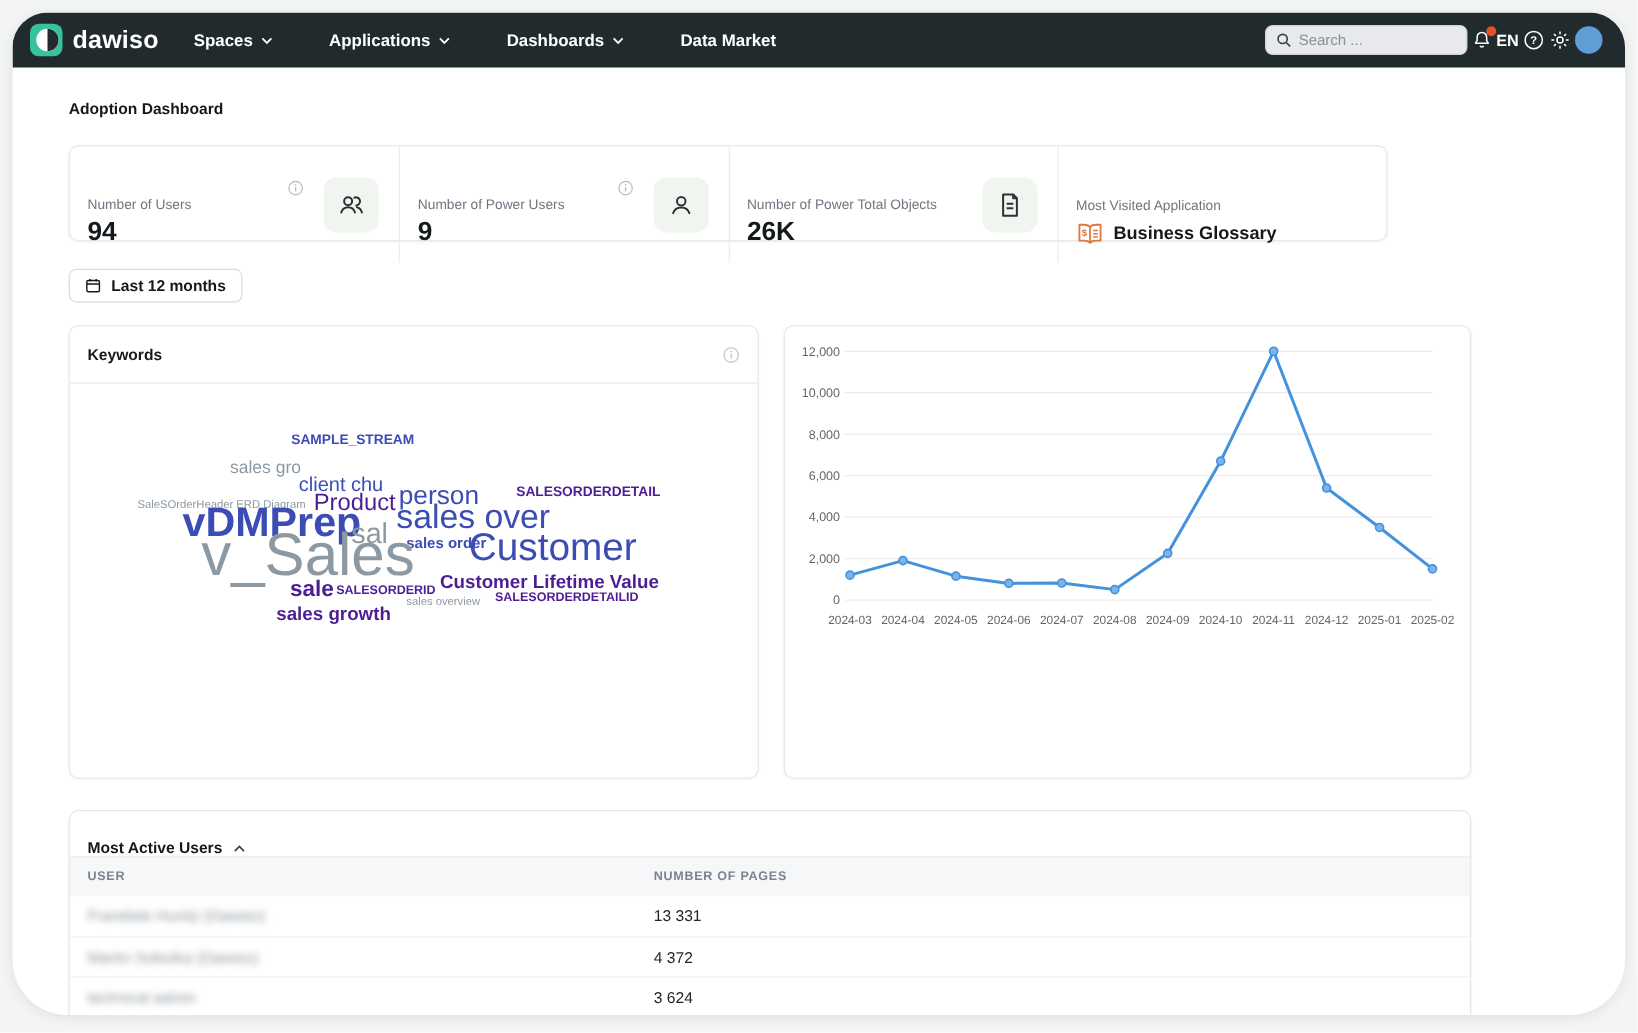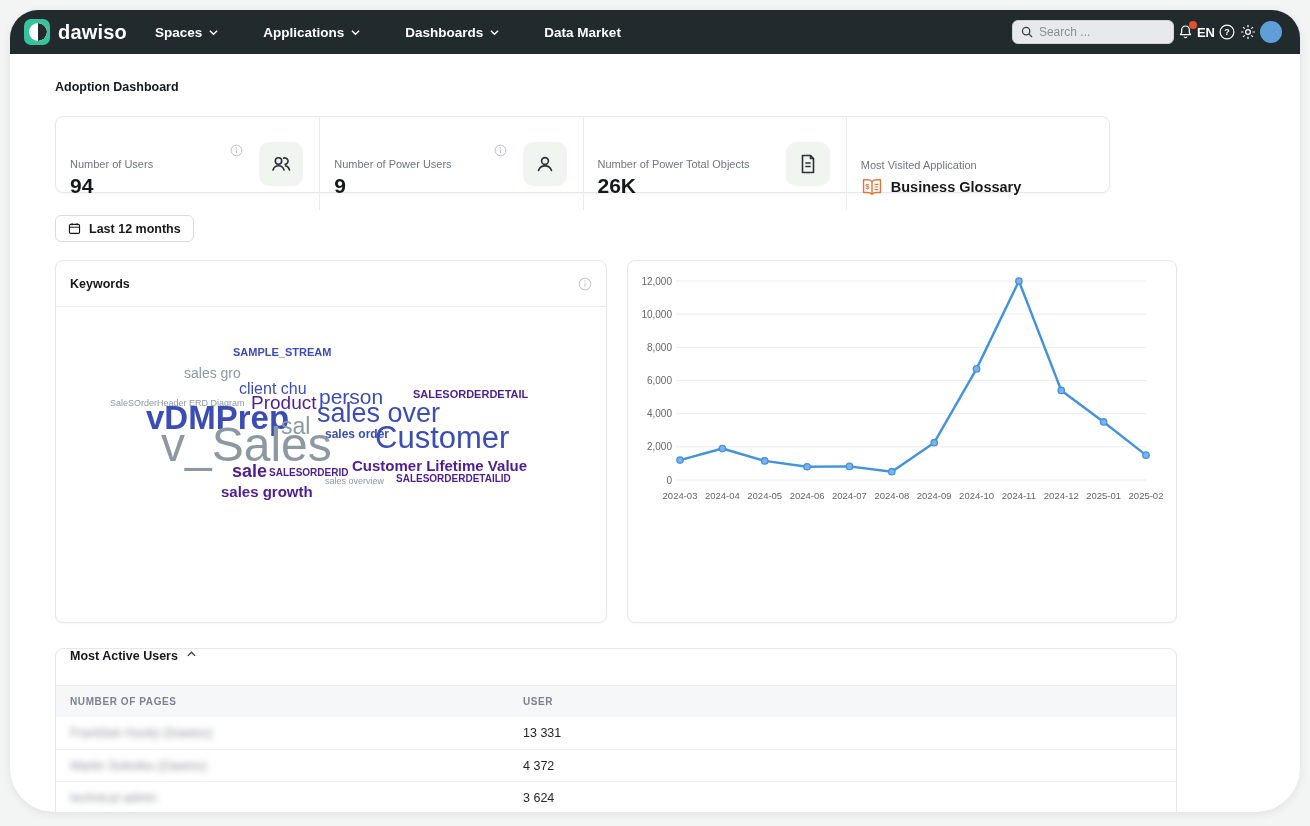--- a/index.html
+++ b/index.html
@@ -69,21 +69,21 @@
   .cloud { position:relative; width:100%; height:264px; overflow:hidden; }
   .cw { position:absolute; white-space:nowrap; line-height:1; cursor:pointer; }
   .cw.blue   { color:#3b4db5; }
   .cw.purple { color:#4c1d95; }
   .cw.gray   { color:#8c99a3; }
 
   .chart-wrap { padding-top:2px; }
 
   
   .table-card { margin-top:25px; width:1122px; }
-  .table-head { height:36px; display:flex; align-items:flex-start; gap:8px; padding:0 14px; }
+  .table-head { height:36px; display:flex; align-items:flex-end; gap:8px; padding:0 14px; }
   .table-title { font-size:12.5px; font-weight:bold; color:#15191c; }
   .col-head { height:32px; background:#f6f7f9; display:grid; grid-template-columns:453px 1fr; align-items:center;
               padding:0 14px; border-top:1px solid #ececee; }
   .col-label { font-size:10px; font-weight:bold; letter-spacing:.6px; color:#7d818f; }
   .trow { height:32px; display:grid; grid-template-columns:453px 1fr; align-items:center; padding:0 14px;
           border-top:1px solid #f1f2f4; cursor:pointer; }
   .trow:first-of-type { border-top:none; }
   .tuser { font-size:12.5px; color:#8e979e; filter:blur(3px); }
   .tpages { font-size:12.5px; color:#22262b; }
 </style>
@@ -354,22 +354,22 @@
     <div class="card table-card">
       <div class="table-head">
         <span class="table-title">Most Active Users</span>
         <span style="display:flex;cursor:pointer;">
           <svg width="11" height="11" viewBox="0 0 12 12">
               <polyline points="2,7.5 6,3.5 10,7.5" fill="none" stroke="#3a3f45" stroke-width="1.5"></polyline>
             </svg>
         </span>
       </div>
       <div class="col-head">
+        <span class="col-label">USER</span>
         <span class="col-label">NUMBER OF PAGES</span>
-        <span class="col-label">USER</span>
       </div>
       <div id="table-body">
           <div class="trow">
             <span class="tuser">František Hucký (Dawiso)</span>
             <span class="tpages">13 331</span>
           </div>
           <div class="trow">
             <span class="tuser">Martin Sobotka (Dawiso)</span>
             <span class="tpages">4 372</span>
           </div>

